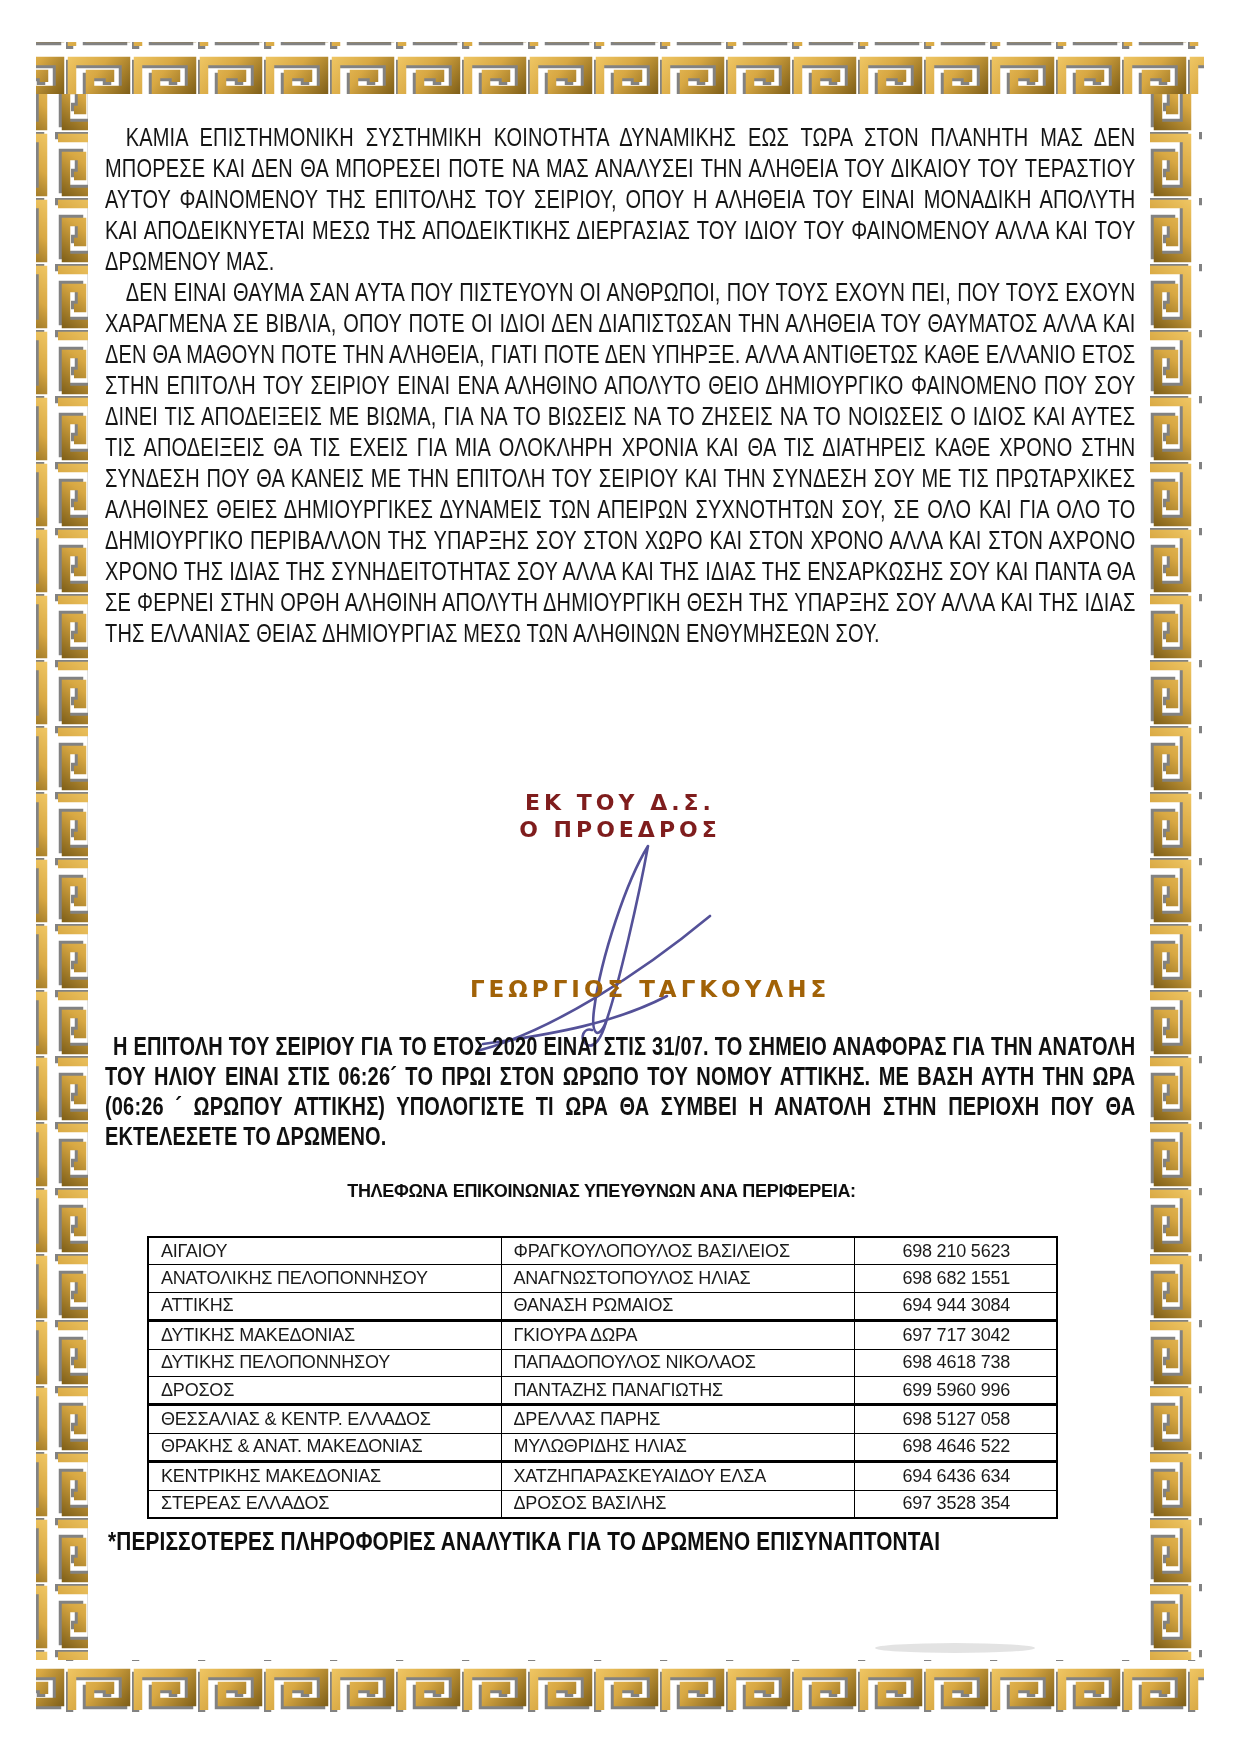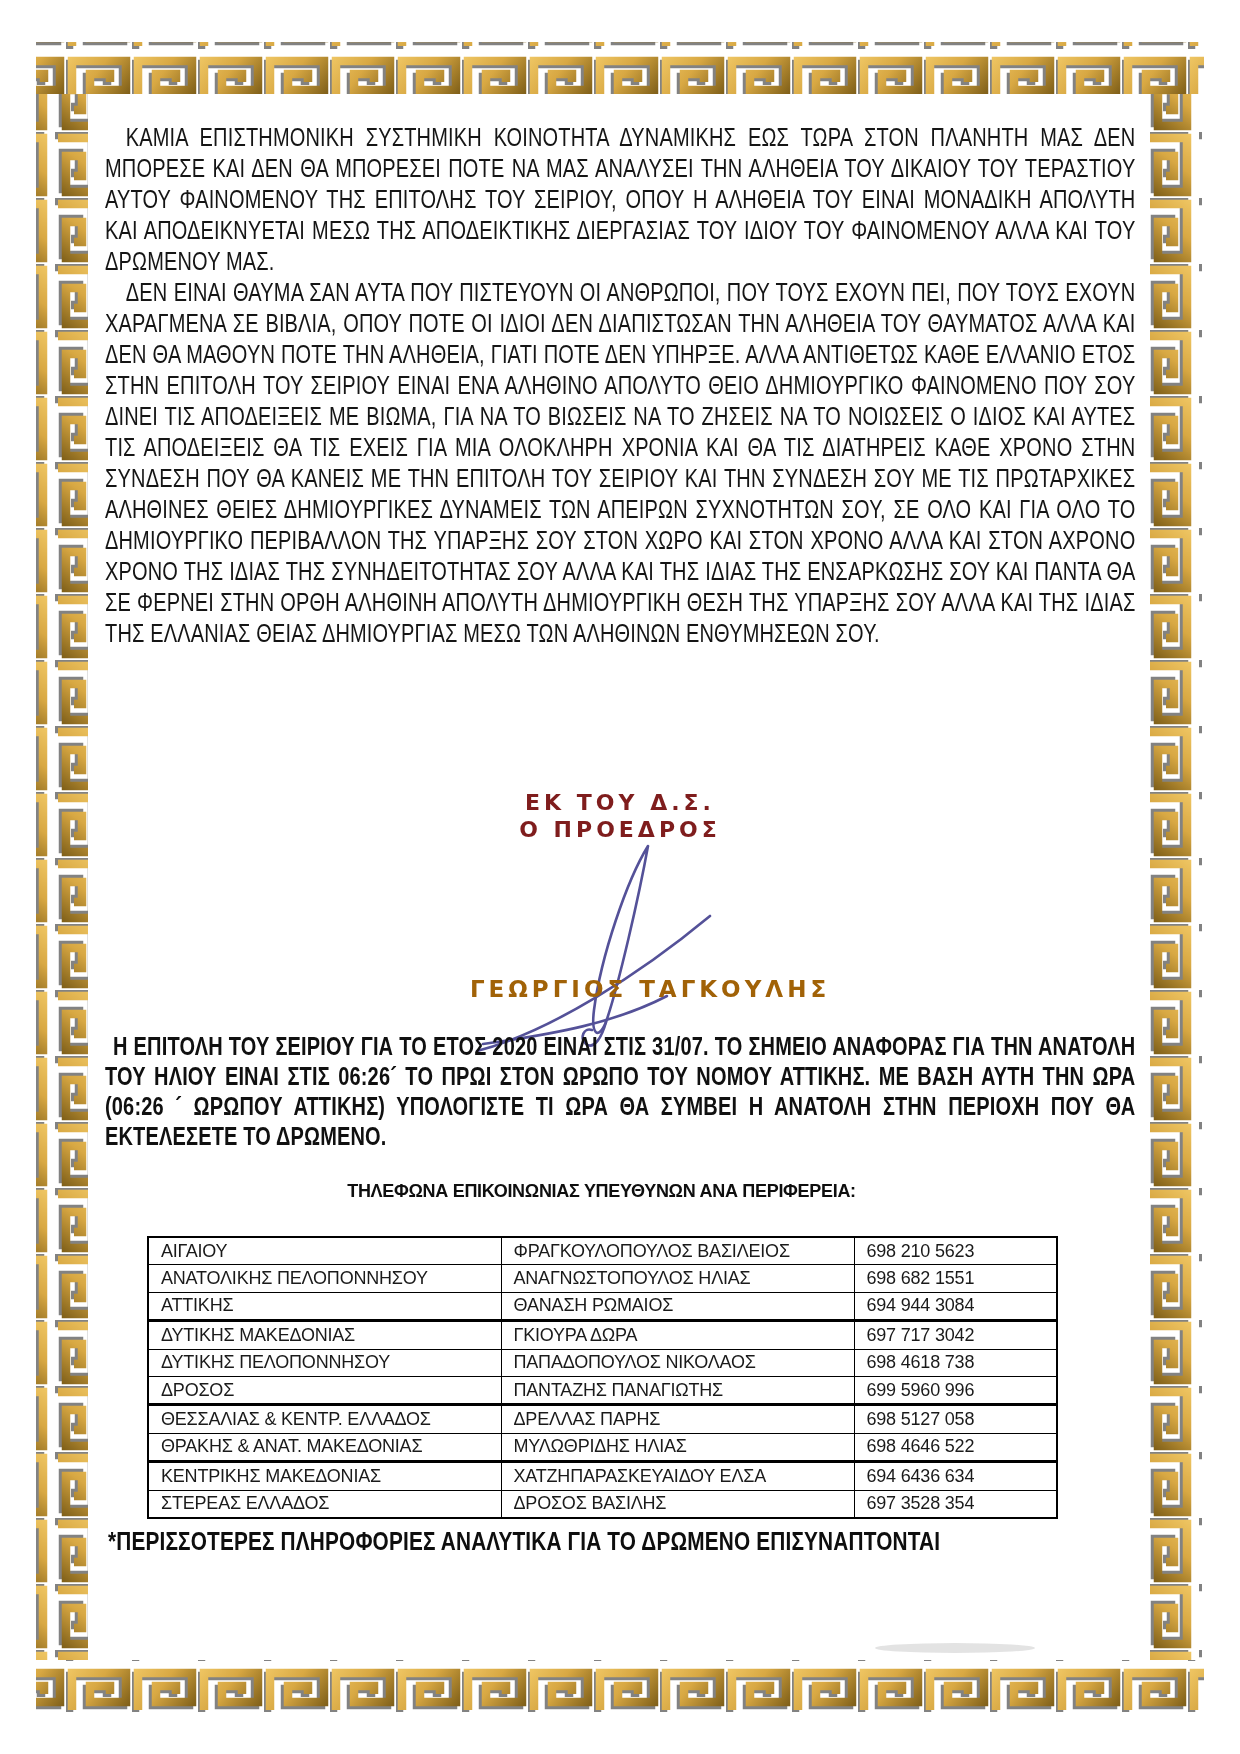--- a/index.html
+++ b/index.html
@@ -39,21 +39,21 @@
   table.phones{
     position:absolute;left:147px;top:1214px;width:909px;
     border-collapse:collapse;table-layout:fixed;margin-top:22px;
   }
   table.phones td{
     border:1.6px solid #000;height:26.4px;padding:0 10px 0 12px;
     font-size:18px;color:#1a1a1a;letter-spacing:-0.2px;
     white-space:nowrap;overflow:hidden;vertical-align:middle;
   }
   table.phones{border:2.2px solid #000;}
-  table.phones td.phone{text-align:left;padding-right:10px;}
+  table.phones td.phone{text-align:center;padding-right:10px;}
   table.phones tr.group-end td{border-bottom-width:3.4px;}
   .footnote{
     left:108px;top:1526px;
   }
   .footnote .inner{
     width:1060px;transform:scaleX(0.8);transform-origin:0 0;
     font-weight:bold;font-size:26px;color:#0e0e0e;letter-spacing:0.2px;
   }
   svg.frame{position:absolute;left:0;top:0;pointer-events:none;}
   svg.sig{position:absolute;left:455px;top:838px;}

